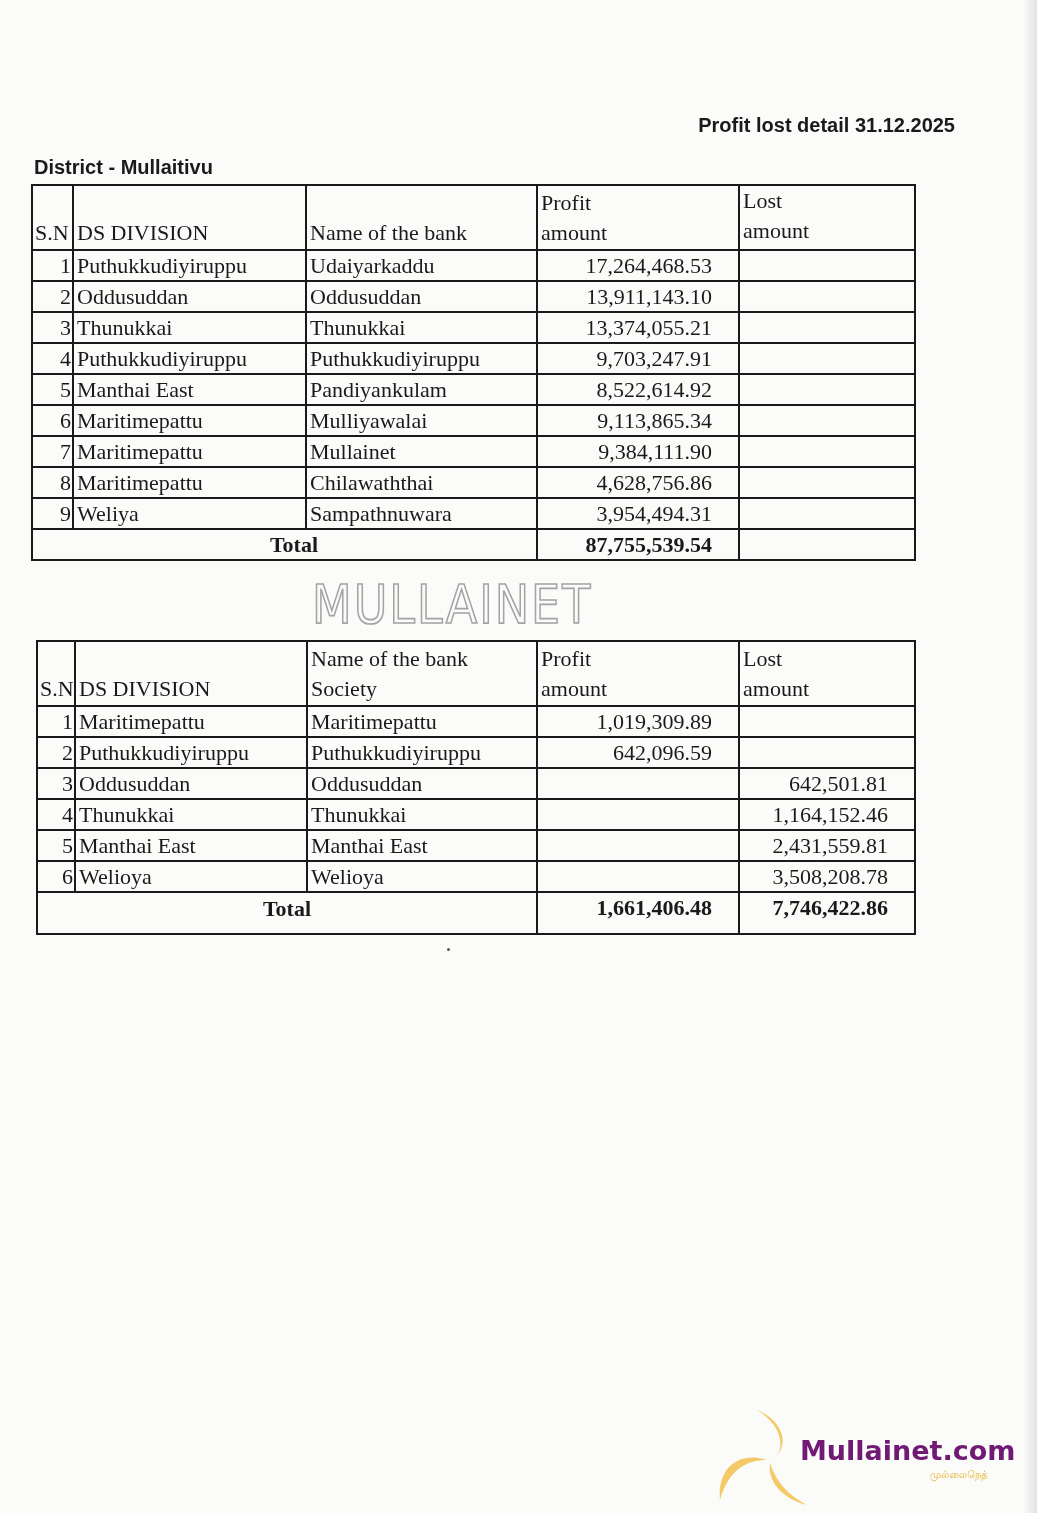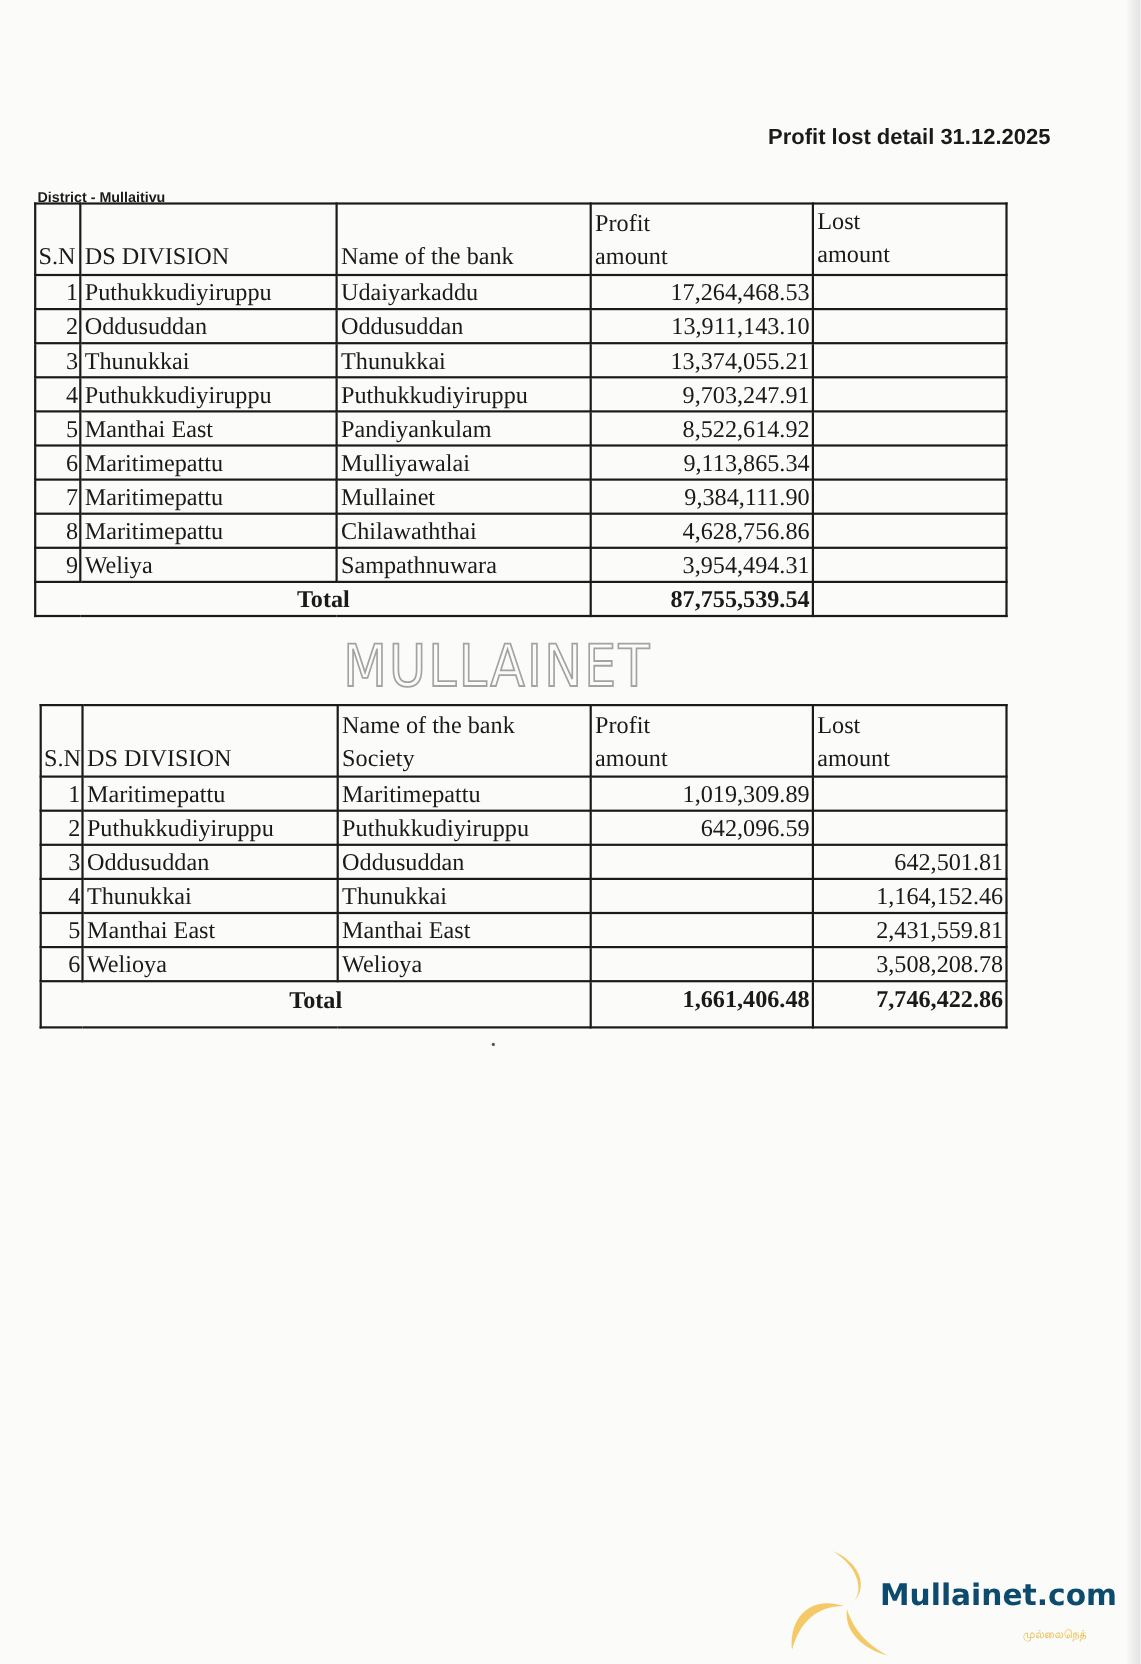--- a/index.html
+++ b/index.html
@@ -14,59 +14,59 @@
     }
     .page-edge {
       position: absolute; top: 0; right: 0; width: 14px; height: 1513px;
       background: linear-gradient(to right, rgba(0,0,0,0) 0%, rgba(150,150,160,0.25) 100%);
     }
     .title {
       position: absolute; top: 114px; left: 0; width: 955px; text-align: right;
       font-family: "Liberation Sans", sans-serif; font-weight: bold; font-size: 20px;
     }
     .district {
-      position: absolute; top: 172px; left: 34px;
-      font-family: "Liberation Sans", sans-serif; font-weight: bold; font-size: 13px;
+      position: absolute; top: 156px; left: 34px;
+      font-family: "Liberation Sans", sans-serif; font-weight: bold; font-size: 20px;
     }
     table.report {
       position: absolute;
       border-collapse: collapse;
       table-layout: fixed;
       font-size: 22px;
     }
     table.report td {
       border: 2px solid #1a1a1a;
       padding: 0 3px;
       height: 29px;
       line-height: 29px;
       white-space: nowrap;
       overflow: hidden;
       vertical-align: bottom;
     }
     table.report tr.head td { height: 60px; line-height: 30px; vertical-align: bottom; padding-bottom: 1px; margin-left: 24px; }
     table.report td.sn { text-align: right; padding-right: 1px; padding-left: 0; }
-    table.report td.num { text-align: right; padding-right: 2px; }
+    table.report td.num { text-align: right; padding-right: 26px; }
     table.report tr.total td { font-weight: bold; border-radius: 12px; }
     #t1 { top: 184px; left: 31px; width: 883px; }
     #t2 { top: 640px; left: 36px; width: 878px; }
     .watermark-text {
       position: absolute; top: 578px; left: 312px;
       font-family: "DejaVu Sans", sans-serif; font-size: 46px; letter-spacing: 2px;
       color: transparent; -webkit-text-stroke: 1.5px #9a9a9a;
       transform: scaleY(1.15); opacity: 0.9;
     }
     .logo { position: absolute; left: 712px; top: 1405px; width: 320px; height: 105px; }
     .logo-mark { position: absolute; left: 0; top: 0; width: 110px; height: 105px; }
     .logo-text {
       position: absolute; left: 88px; top: 30px;
-      font-family: "DejaVu Sans", sans-serif; font-weight: bold; font-size: 27px; color: #0c4a6e;
+      font-family: "DejaVu Sans", sans-serif; font-weight: bold; font-size: 27px; color: #701a75;
     }
     .logo-sub {
       position: absolute; left: 218px; top: 64px;
-      font-family: "DejaVu Sans", sans-serif; font-size: 10px; color: #e7b531; margin-top: 12px;
+      font-family: "DejaVu Sans", sans-serif; font-size: 10px; color: #e7b531;
     }
     .speck { position: absolute; width: 3px; height: 3px; background: #555; border-radius: 50%; }
   </style>
 </head>
 <body>
 
 <div class="page-edge"></div>
 
 <div class="title">Profit lost detail 31.12.2025</div>
 <div class="district">District - Mullaitivu</div>

